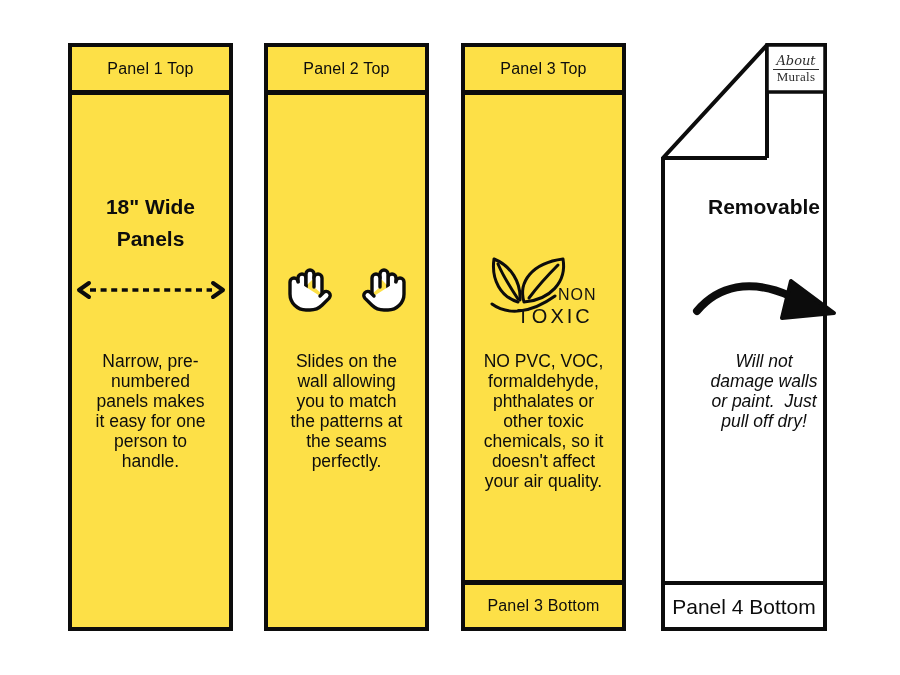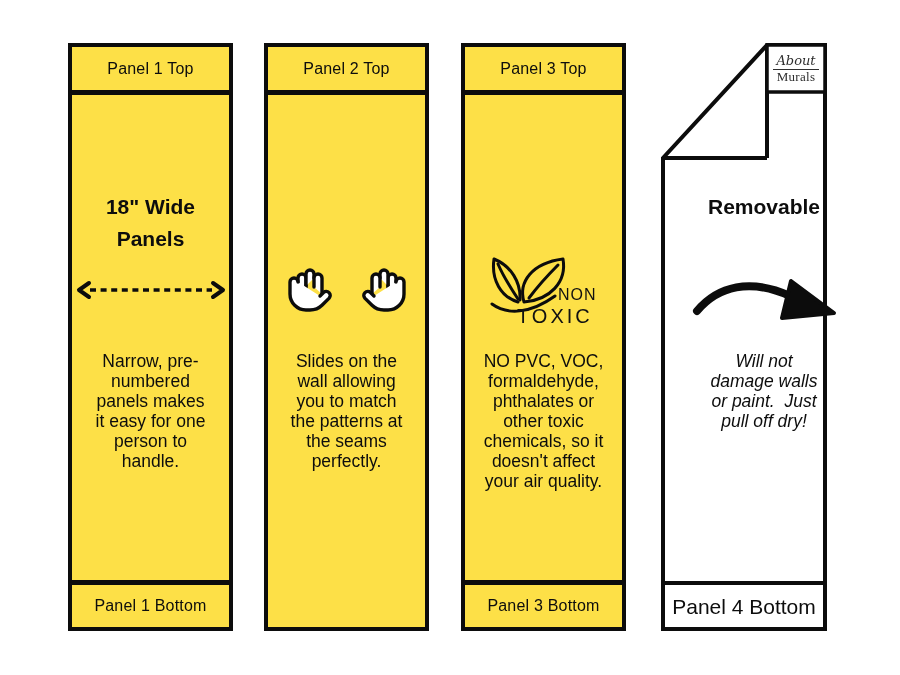--- a/index.html
+++ b/index.html
@@ -73,21 +73,20 @@
       <line class="ink" x1="15" y1="11" x2="137" y2="11" stroke-width="3.4" stroke-dasharray="6 4.6"></line>
       <path class="ink" d="M138 4 L148 11 L138 18" fill="none" stroke-width="4" stroke-linecap="round" stroke-linejoin="round"></path>
     </svg>
   </div>
   <div class="panel-body">Narrow, pre-
 numbered
 panels makes
 it easy for one
 person to
 handle.</div>
-  <div class="panel-footer">Panel 1 Bottom</div>
 </div>
 
 <div class="panel" style="left:264px">
   <div class="panel-header">Panel 2 Top</div>
   <div class="icon-row">
     <svg width="48" height="52" viewBox="0 0 24 24" style="transform:scaleX(-1)">
       <g fill="#fff" stroke="#0c0c0c" stroke-width="1.7" stroke-linecap="round" stroke-linejoin="round">
         <path d="M18 11V6a2 2 0 0 0-4 0v5"></path>
         <path d="M14 10V4a2 2 0 0 0-4 0v2"></path>
         <path d="M10 10.5V6a2 2 0 0 0-4 0v8"></path>

